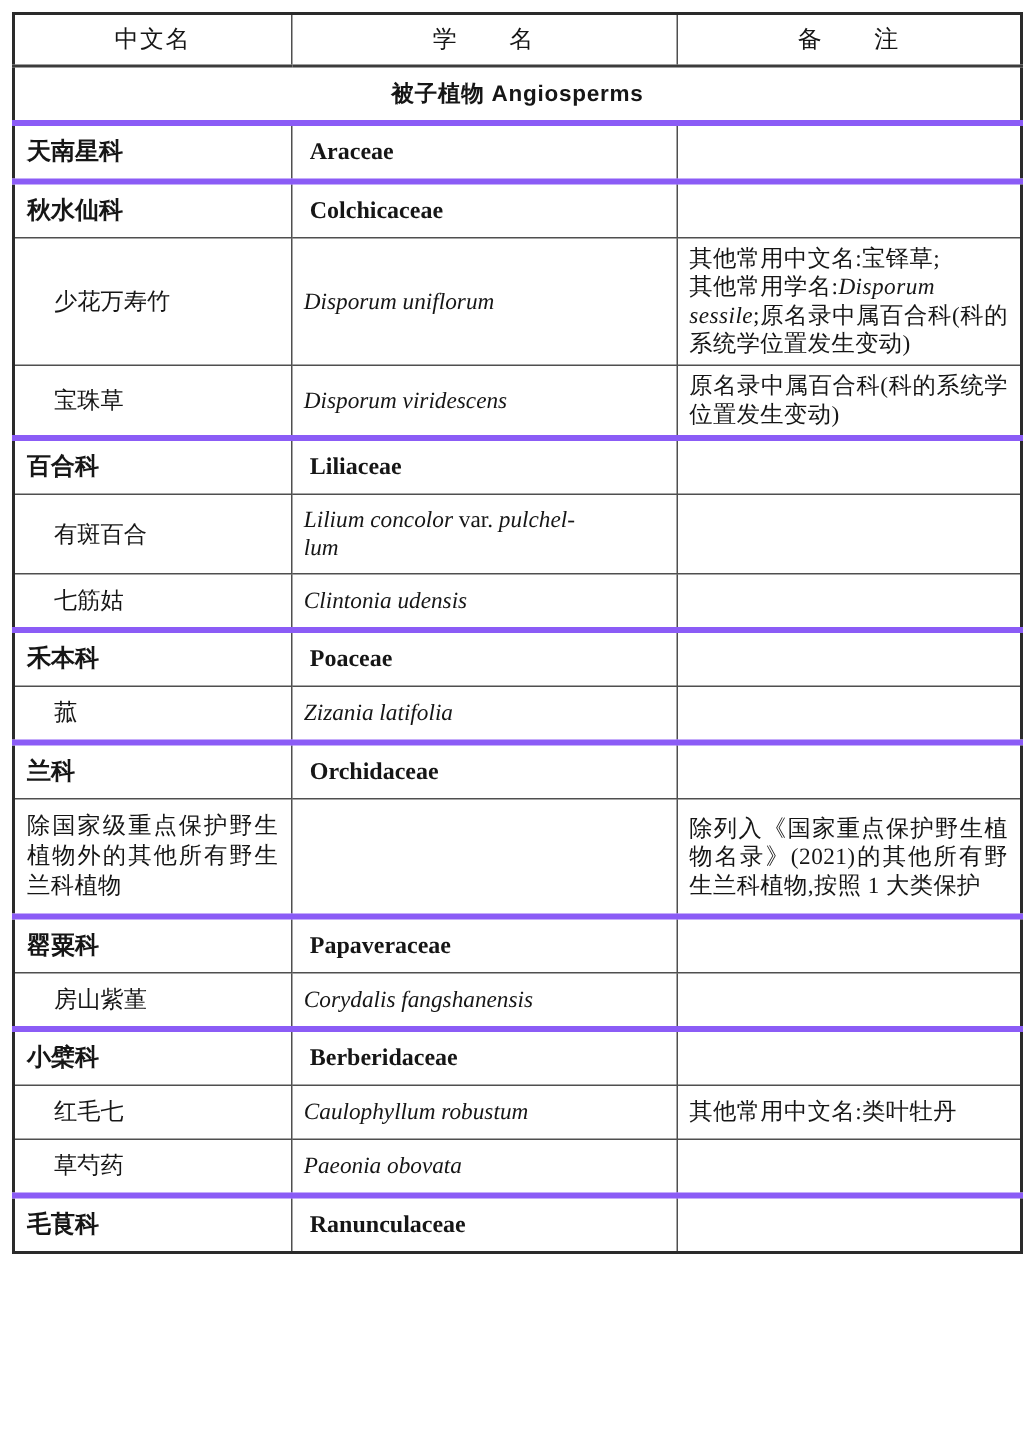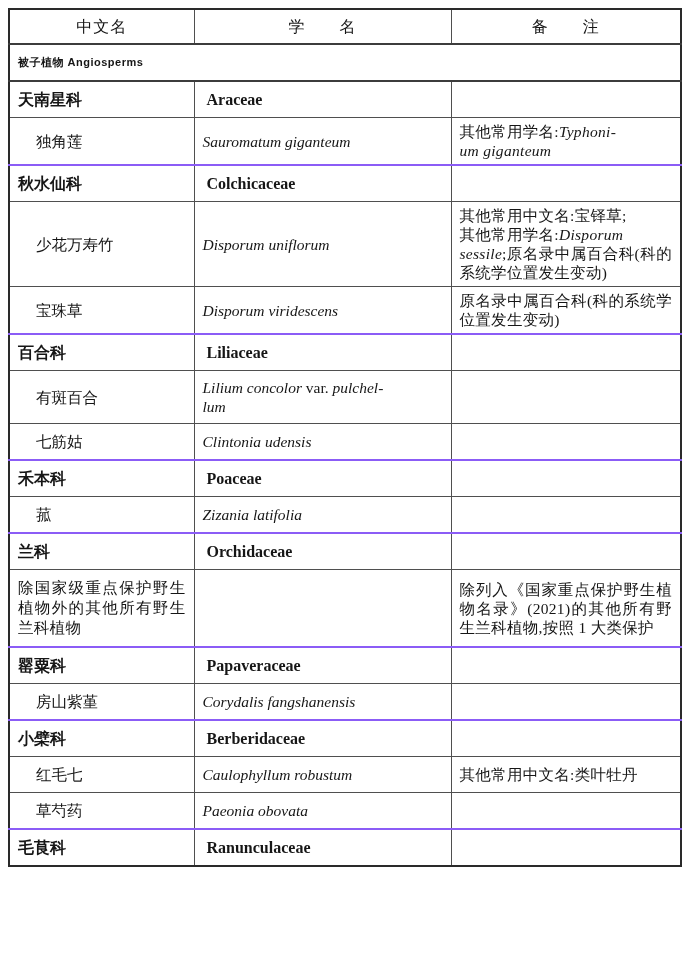--- a/index.html
+++ b/index.html
@@ -39,29 +39,30 @@
     letter-spacing: 1px;
   }
 
   td {
     font-size: 15.5px;
     line-height: 19px;
     padding: 8px;
   }
 
   tr.section td {
+    text-align: center;
     font-weight: bold;
-    font-size: 11px;
+    font-size: 15px;
     font-family: "Liberation Sans", "DejaVu Sans", sans-serif;
     border-bottom: 2px solid #3c3c3c;
     padding: 8px;
     letter-spacing: 0.5px;
   }
 
-  tr.family { border-top: 2px solid #8b5cf6; }
+  tr.family { border-top: 4px solid #8b5cf6; }
   tr.family td.cell-cn {
     font-family: "Liberation Sans", "DejaVu Sans", sans-serif;
     font-weight: bold;
     font-size: 16px;
   }
   tr.family td.cell-latin {
     font-weight: bold;
     font-size: 16px;
     padding-left: 12px;
   }
@@ -107,26 +108,20 @@
     </thead>
     <tbody>
         <tr class="section">
           <td colspan="3" class="section-cell">被子植物 Angiosperms</td>
         </tr>
         <tr class="family">
           <td class="cell-cn family">天南星科</td>
           <td class="cell-latin family"><span>Araceae</span></td>
           <td class="cell-note family"></td>
         </tr>
-        <tr class="species">
-          <td class="cell-cn species">独角莲</td>
-          <td class="cell-latin species"><i>Sauromatum giganteum</i></td>
-          <td class="cell-note species"><span>其他常用学名:</span><i>Typhoni-
-um giganteum</i></td>
-        </tr>
         <tr class="family">
           <td class="cell-cn family">秋水仙科</td>
           <td class="cell-latin family"><span>Colchicaceae</span></td>
           <td class="cell-note family"></td>
         </tr>
         <tr class="species">
           <td class="cell-cn species">少花万寿竹</td>
           <td class="cell-latin species"><i>Disporum uniflorum</i></td>
           <td class="cell-note species"><span>其他常用中文名:宝铎草;
 其他常用学名:</span><i>Disporum

